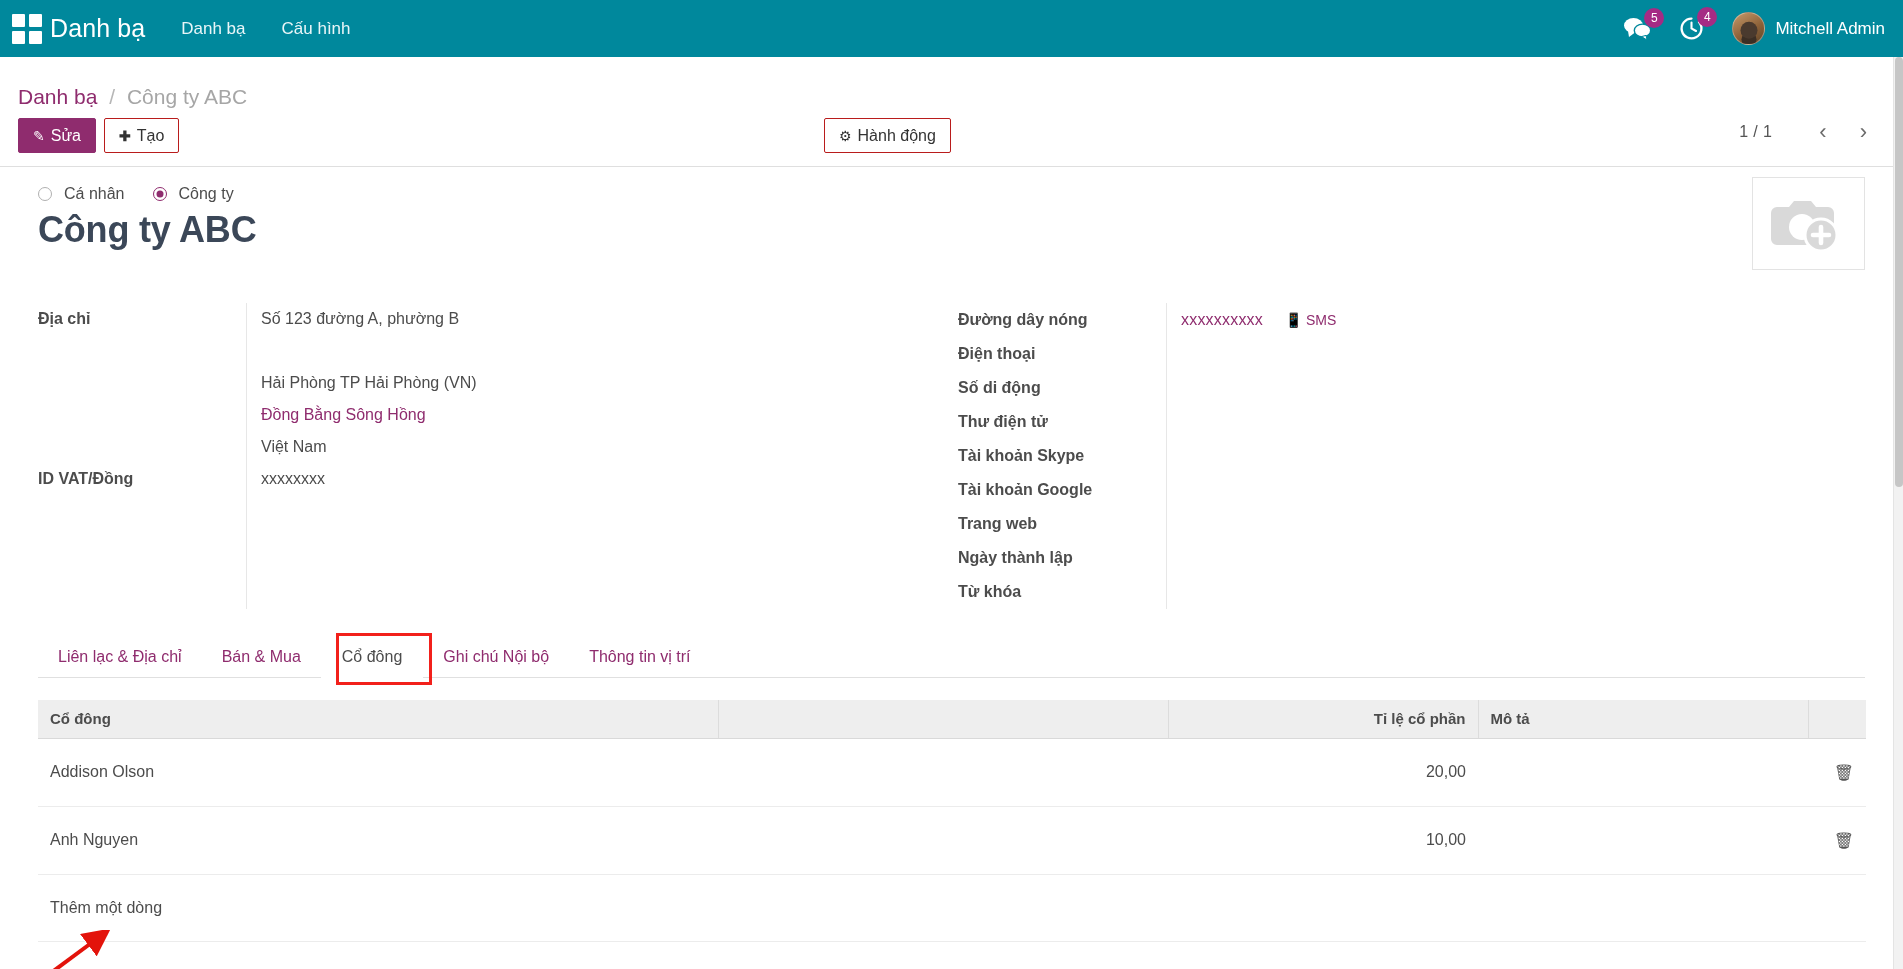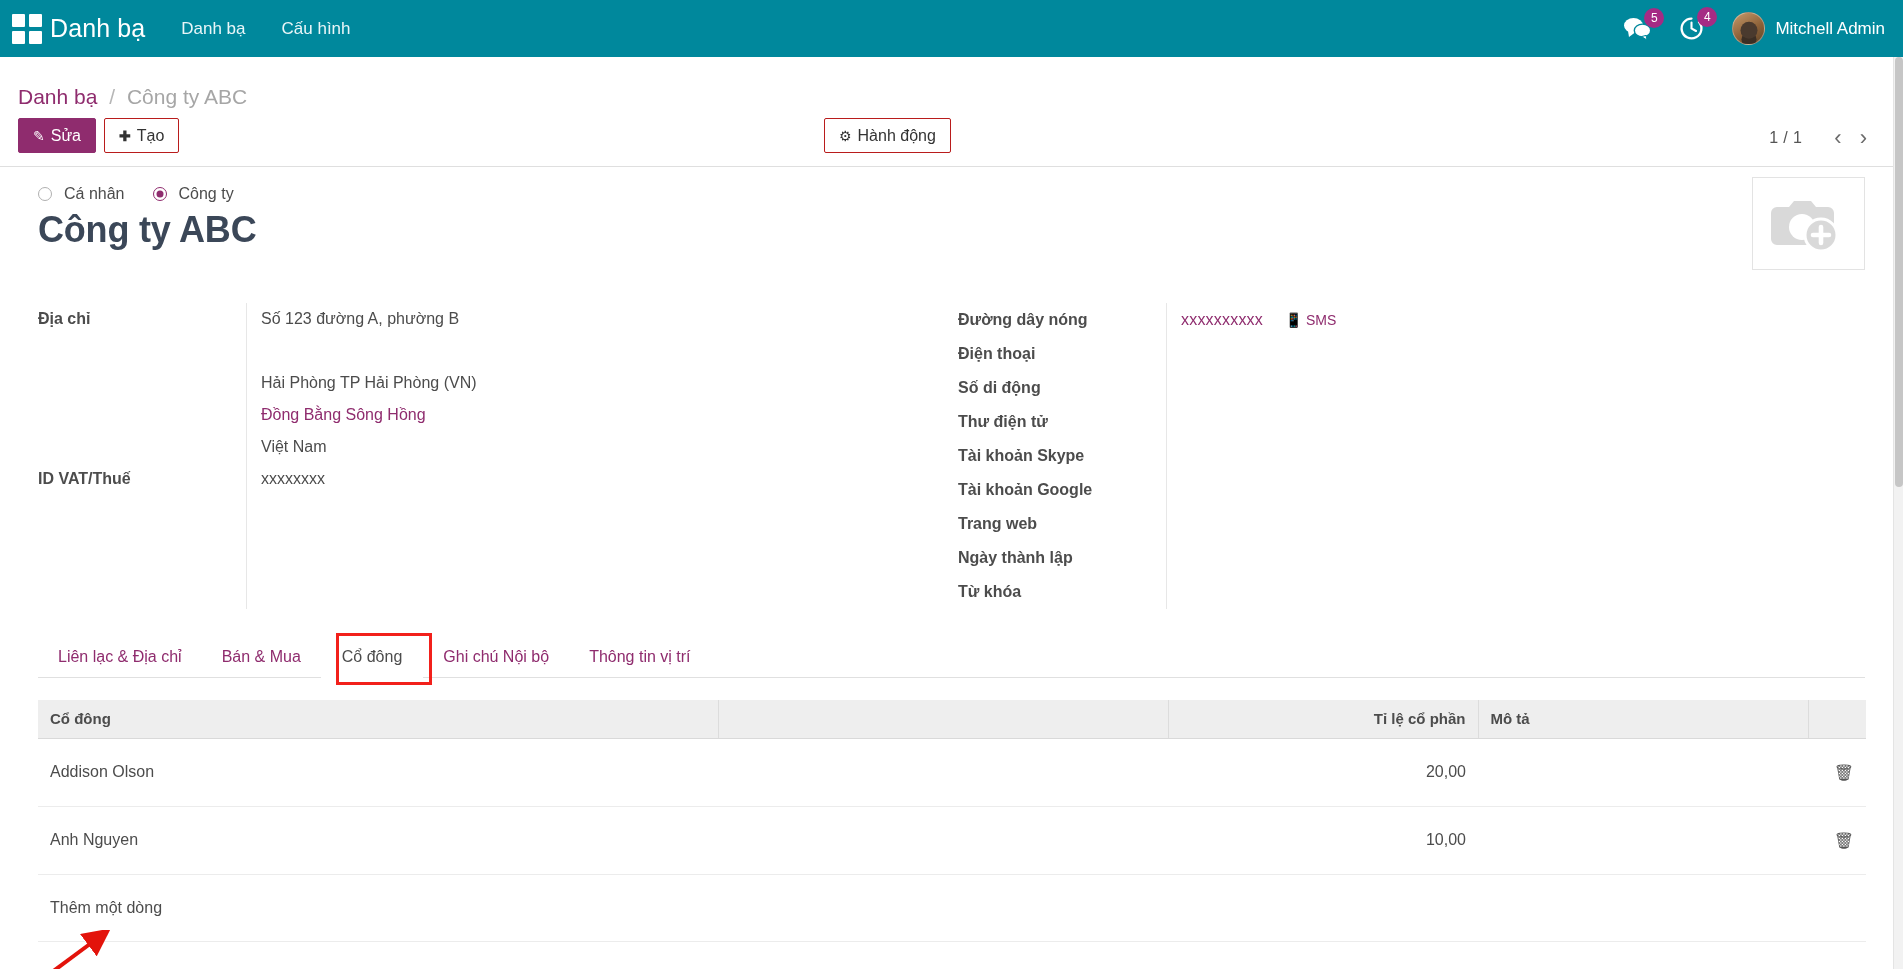--- a/index.html
+++ b/index.html
@@ -80,22 +80,22 @@
     margin-right: 8px;
   }
   .btn-default {
     background: #ffffff; color: #333333; border: 1px solid #b91c1c;
   }
   .btn .gly { margin-right: 6px; font-size: 14px; }
   .cp-center {
     position: absolute; left: 806px; top: 7px;
   }
   .cp-right {
-    position: absolute; right: 10px; top: 16px;
-    display:flex; align-items:center; gap: 2px;
+    position: absolute; right: 10px; top: 10px;
+    display:flex; align-items:center; gap: 17px;
     font-size: 16px; color: #555; text-align: right;
   }
   .pager-count { margin-right: 22px; letter-spacing: .4px; }
   .pager-btn {
     font-size: 22px; color: #6b6b6b; padding: 0 8px; cursor: pointer;
     line-height: 1; user-select: none;
   }
 
   
   .sheet { position: relative; padding: 12px 38px 0 38px; }
@@ -309,21 +309,21 @@
     <div class="fields">
 
       <div class="col col-left">
         <div class="left-stack">
           <div class="left-labels">
             <div class="fl">Địa chỉ</div>
             <div class="spacer-h"></div>
             <div class="spacer-h"></div>
             <div class="spacer-h"></div>
             <div class="spacer-h"></div>
-            <div class="fl">ID VAT/Thuế</div>
+            <div class="fl">ID VAT/Đồng</div>
           </div>
           <div class="left-values addr-block">
             <div class="addr-line">Số 123 đường A, phường B</div>
             <div class="addr-gap"></div>
             <div class="addr-line">Hải Phòng   TP Hải Phòng (VN)</div>
             <div class="addr-line link-purple">Đồng Bằng Sông Hồng</div>
             <div class="addr-line">Việt Nam</div>
             <div class="addr-line">xxxxxxxx</div>
           </div>
         </div>

